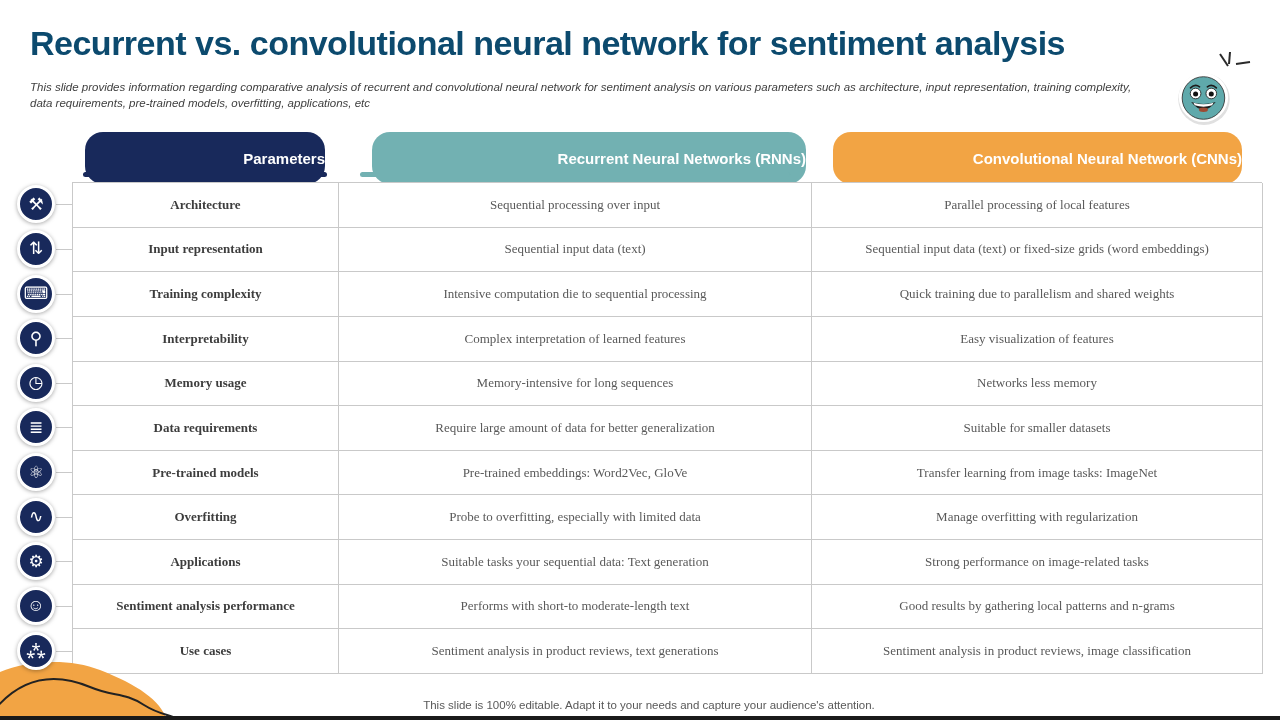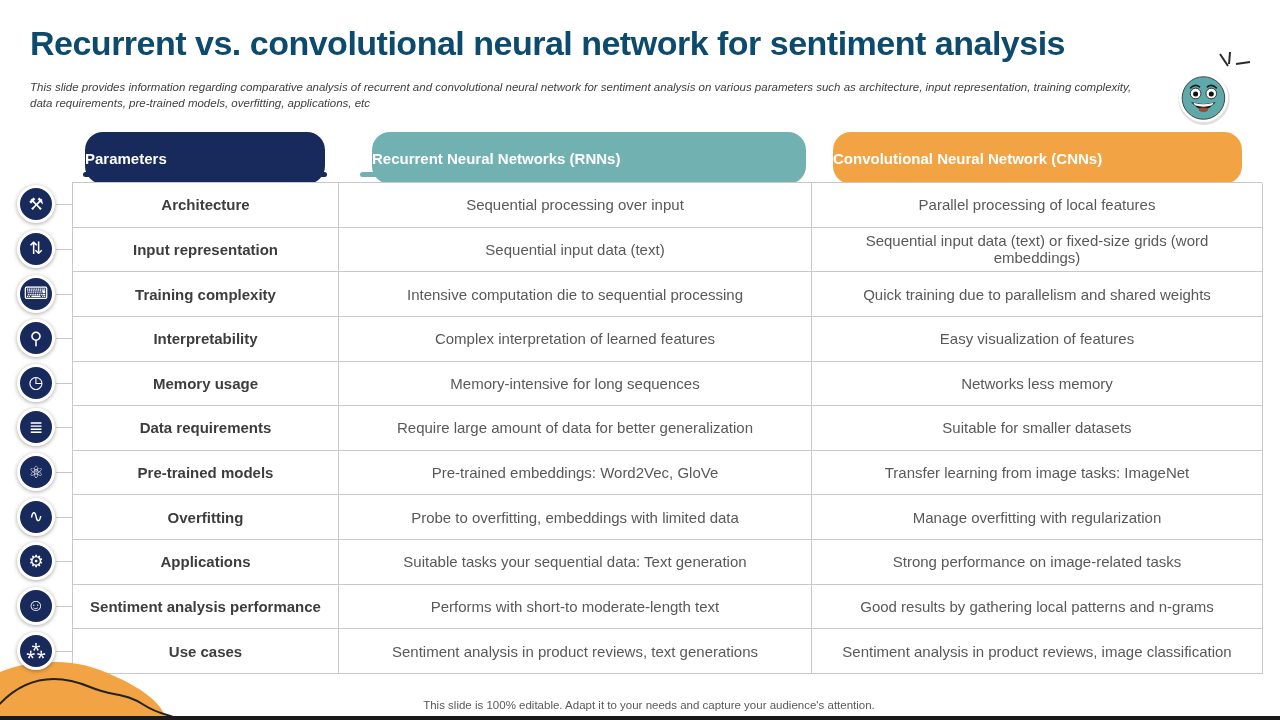--- a/index.html
+++ b/index.html
@@ -16,42 +16,42 @@
     font-size:11.5px; line-height:1.35; color:#404040;font-style:italic;
   }
 
   
   .smiley-wrap { position:absolute; left:1176px; top:70px; width:56px; height:56px; }
   .spark-wrap  { position:absolute; left:1216px; top:50px; width:36px; height:30px; }
 
   
   .pill {
     position:absolute; top:132px; height:52px; border-radius:18px;
-    display:flex; align-items:center; justify-content:flex-start;
+    display:flex; align-items:center; justify-content:flex-end;
     color:#ffffff; font-size:15px; font-weight:700;
   }
   .pill-params { left:85px;  width:240px; background:#18295b; }
   .pill-rnn    { left:372px; width:434px; background:#72b1b2; }
   .pill-cnn    { left:833px; width:409px; background:#f2a444; }
   .bar { position:absolute; top:172px; height:5px; border-radius:3px; }
   .bar-params { left:83px;  width:244px; background:#18295b; }
   .bar-rnn    { left:360px; width:430px; background:#72b1b2; }
   .bar-cnn    { left:838px; width:400px; background:#f2a444; }
 
   
   .table {
     position:absolute; left:72px; top:182px; width:1190px;
     border-top:1px solid #c9c9c9; border-left:1px solid #c9c9c9;
     background:#ffffff;
   }
   .trow { display:grid; grid-template-columns:266px 473px 451px; height:44.63px; }
   .tcell {
     border-right:1px solid #c9c9c9; border-bottom:1px solid #c9c9c9;
     display:flex; align-items:center; justify-content:center;
-    text-align:center; padding:0 12px; font-size:15px; color:#595959;
+    text-align:center; padding:0 12px; font-size:13px; color:#595959;font-family:Liberation Serif, serif;
   }
   .param-cell { font-weight:700; color:#3d3d3d; }
 
   
   .icons { position:absolute; left:0; top:182px; width:72px; }
   .icon-slot { position:relative; height:44.63px; display:flex; align-items:center; }
   .circle {
     position:relative; margin-left:17px; width:38px; height:38px; border-radius:50%;
     background:#18295b; border:3px solid #ffffff;
     box-shadow:0 1px 4px rgba(0,0,0,0.35);
@@ -215,21 +215,21 @@
         <div class="tcell value-cell">Require large amount of data for better generalization</div>
         <div class="tcell value-cell">Suitable for smaller datasets</div>
       </div>
       <div class="trow">
         <div class="tcell param-cell">Pre-trained models</div>
         <div class="tcell value-cell">Pre-trained embeddings: Word2Vec, GloVe</div>
         <div class="tcell value-cell">Transfer learning from image tasks: ImageNet</div>
       </div>
       <div class="trow">
         <div class="tcell param-cell">Overfitting</div>
-        <div class="tcell value-cell">Probe to overfitting, embeddings with limited data</div>
+        <div class="tcell value-cell">Probe to overfitting, especially with limited data</div>
         <div class="tcell value-cell">Manage overfitting with regularization</div>
       </div>
       <div class="trow">
         <div class="tcell param-cell">Applications</div>
         <div class="tcell value-cell">Suitable tasks your sequential data: Text generation</div>
         <div class="tcell value-cell">Strong performance on image-related tasks</div>
       </div>
       <div class="trow">
         <div class="tcell param-cell">Sentiment analysis performance</div>
         <div class="tcell value-cell">Performs with short-to moderate-length text</div>

